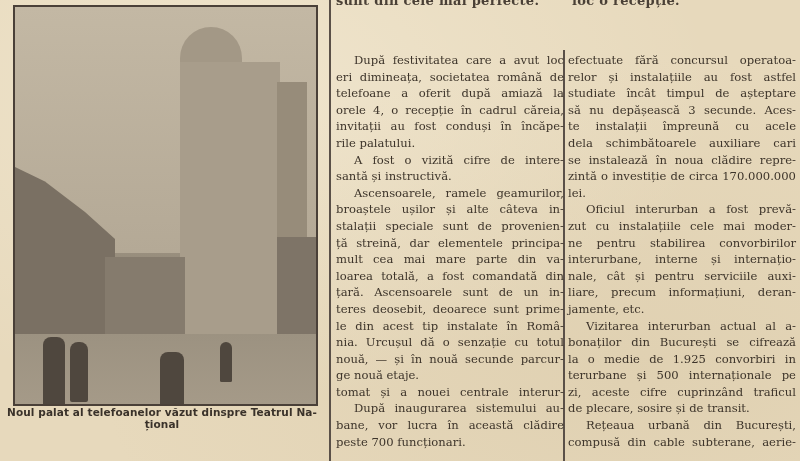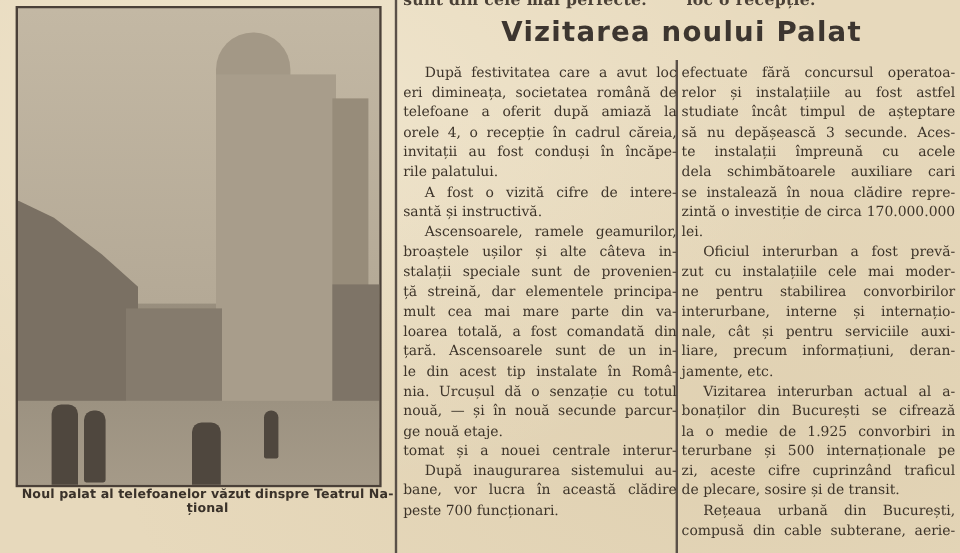--- a/index.html
+++ b/index.html
@@ -36,21 +36,21 @@
   .photo .tower { position:absolute; left:165px; top:55px; width:100px; height:300px; background:#a89d8b; }
   .photo .tower-side { position:absolute; left:262px; top:75px; width:30px; height:260px; background:#978c7a; }
   .photo .left-bldg { position:absolute; left:0; top:160px; width:100px; height:180px; background:#7a7063;
     clip-path:polygon(0 0,30% 8%,70% 25%,100% 40%,100% 100%,0 100%); }
   .photo .mid-bldg { position:absolute; left:90px; top:250px; width:80px; height:90px; background:#857b6d; }
   .photo .right-bldg { position:absolute; left:262px; top:230px; width:43px; height:120px; background:#7e7467; }
   .photo .street { position:absolute; left:0; bottom:0; width:100%; height:70px;
     background:linear-gradient(180deg,#9c9281,#a59a88); }
   .photo .person { position:absolute; background:#4f473e; border-radius:8px 8px 2px 2px; }
   .caption {
-    position:absolute; left:12px; top:406px; width:322px;
+    position:absolute; left:1px; top:406px; width:322px;
     font-family:"DejaVu Sans", sans-serif; font-weight:bold; font-size:10.5px;
     color:#3a322a; text-align:center; line-height:12px; letter-spacing:0.1px;
   }
   .divider { position:absolute; top:0; width:2px; background:#5a5048; }
   .headline {
     position:absolute; left:338px; top:14px; width:460px; text-align:center;
     font-family:"DejaVu Sans", sans-serif; font-weight:bold; font-size:23px;
     color:#3d3630; letter-spacing:1px;
   }
   .col {
@@ -87,21 +87,20 @@
   </div>
 
   <div class="caption">
     <div>Noul palat al telefoanelor văzut dinspre Teatrul Na-</div>
     <div>țional</div>
   </div>
 
   <div class="divider" style="left:329px;height:461px;"></div>
   <div class="divider" style="left:563px;top:50px;height:411px;width:1.5px;"></div>
 
-  <div class="headline">Vizitarea noului Palat</div>
 
   <div class="col" id="col1" style="left:336px;">
       <p style="text-indent: 0px;">
         <span class="ln" style="padding-left: 18px;">După festivitatea care a avut loc</span>
         <span class="ln">eri dimineața, societatea română de</span>
         <span class="ln">telefoane a oferit după amiază la</span>
         <span class="ln">orele 4, o recepție în cadrul căreia,</span>
         <span class="ln">invitații au fost conduși în încăpe-</span>
         <span class="ln last">rile palatului.</span>
       </p>
@@ -110,20 +109,21 @@
         <span class="ln last">santă și instructivă.</span>
       </p>
       <p style="text-indent: 0px;">
         <span class="ln" style="padding-left: 18px;">Ascensoarele, ramele geamurilor,</span>
         <span class="ln">broaștele ușilor și alte câteva in-</span>
         <span class="ln">stalații speciale sunt de provenien-</span>
         <span class="ln">ță streină, dar elementele principa-</span>
         <span class="ln">mult cea mai mare parte din va-</span>
         <span class="ln">loarea totală, a fost comandată din</span>
         <span class="ln">țară. Ascensoarele sunt de un in-</span>
+        <span class="ln">teres deosebit, deoarece sunt prime-</span>
         <span class="ln">le din acest tip instalate în Româ-</span>
         <span class="ln">nia. Urcușul dă o senzație cu totul</span>
         <span class="ln">nouă, — și în nouă secunde parcur-</span>
         <span class="ln last">ge nouă etaje.</span>
       </p>
       <p style="text-indent: 0px;">
         <span class="ln">tomat și a nouei centrale interur-</span>
         <span class="ln" style="padding-left: 18px;">După inaugurarea sistemului au-</span>
         <span class="ln">bane, vor lucra în această clădire</span>
         <span class="ln last">peste 700 funcționari.</span>

